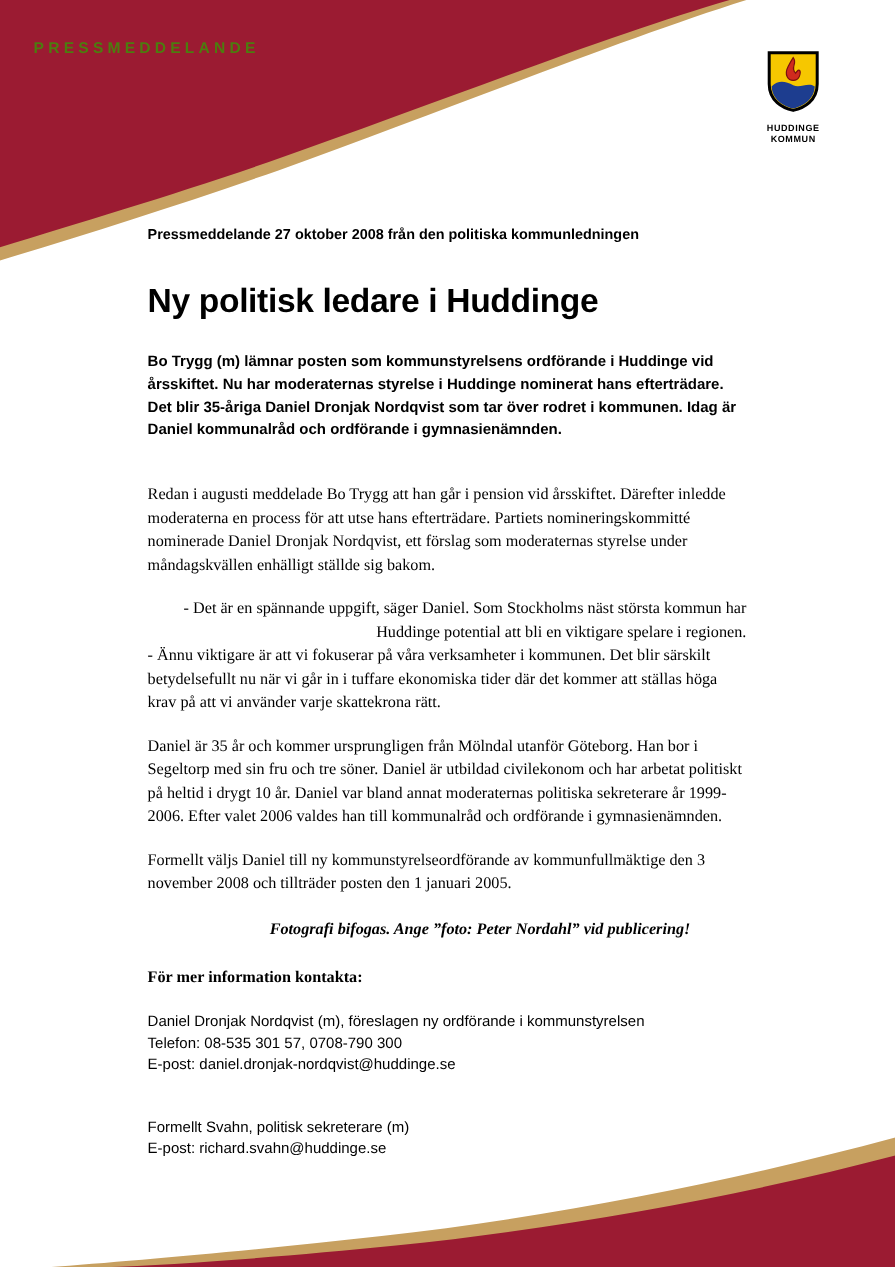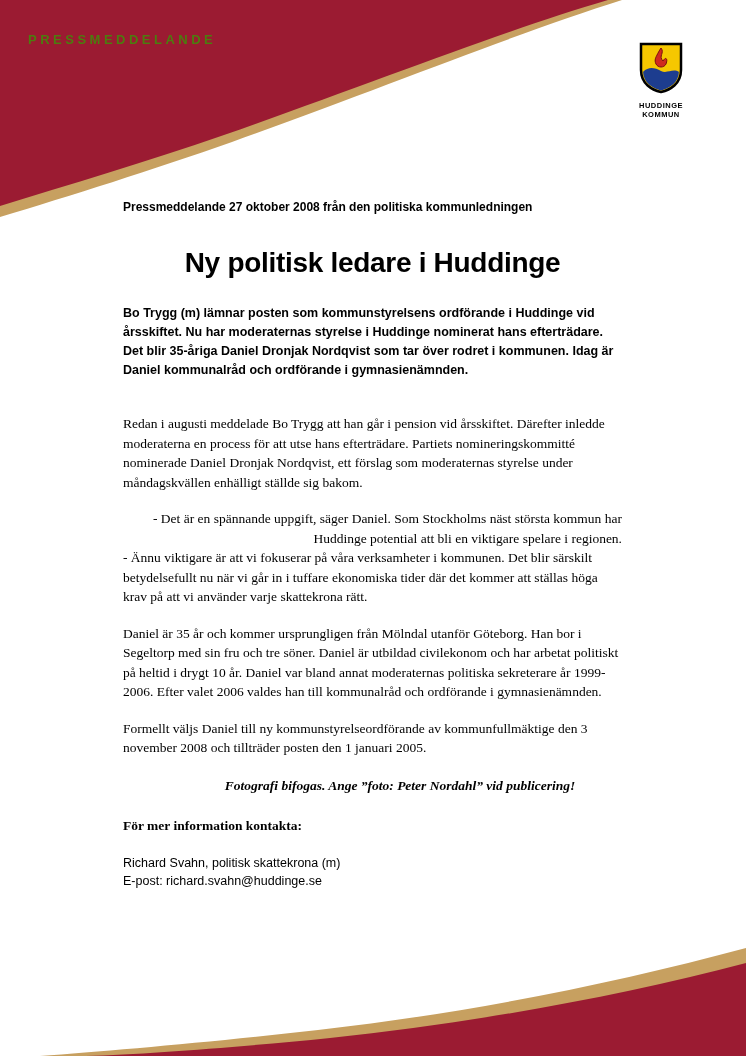--- a/index.html
+++ b/index.html
@@ -13,25 +13,25 @@
   .press-label {
     position:absolute; top:32px; left:28px;
     color:#4d7c0f; font-size:13px; font-weight:bold; letter-spacing:3.5px;
   }
 
   .logo {
     position:absolute; top:42px; right:50px; width:70px; text-align:center;
   }
   .logo-text { font-size:7.5px; font-weight:bold; line-height:9px; letter-spacing:0.5px; margin-top:3px; }
 
-  .content { position:absolute; left:123px; top:200px; width:499px; }
+  .content { position:absolute; left:123px; top:188px; width:499px; }
 
   .dateline { font-weight:bold; font-size:12px; margin:0 0 33px 0; }
 
-  .title { font-size:28px; font-weight:bold; margin:12px 0 25px 0; letter-spacing:-0.3px;text-align:center; }
+  .title { font-size:28px; font-weight:bold; margin:12px 0 25px 0; letter-spacing:-0.3px; }
 
   .intro { font-weight:bold; font-size:12.5px; line-height:19px; margin:0 0 34px 0; }
 
   .serif { font-family:Liberation Serif, serif; font-size:13.5px; line-height:19.5px; margin:0; }
   .para  { margin-bottom:17px; }
   .para-tight { margin-bottom:0;text-align:right; }
 
   .photo-note {
     font-family:"Liberation Serif", serif; font-size:13.5px;
     font-weight:bold; font-style:italic;
@@ -75,23 +75,28 @@
   <p class="serif para">Redan i augusti meddelade Bo Trygg att han går i pension vid årsskiftet. Därefter inledde moderaterna en process för att utse hans efterträdare. Partiets nomineringskommitté nominerade Daniel Dronjak Nordqvist, ett förslag som moderaternas styrelse under måndagskvällen enhälligt ställde sig bakom.</p>
   <p class="serif para-tight">- Det är en spännande uppgift, säger Daniel. Som Stockholms näst största kommun har Huddinge potential att bli en viktigare spelare i regionen.</p>
   <p class="serif para">- Ännu viktigare är att vi fokuserar på våra verksamheter i kommunen. Det blir särskilt betydelsefullt nu när vi går in i tuffare ekonomiska tider där det kommer att ställas höga krav på att vi använder varje skattekrona rätt.</p>
   <p class="serif para">Daniel är 35 år och kommer ursprungligen från Mölndal utanför Göteborg. Han bor i Segeltorp med sin fru och tre söner. Daniel är utbildad civilekonom och har arbetat politiskt på heltid i drygt 10 år. Daniel var bland annat moderaternas politiska sekreterare år 1999-2006. Efter valet 2006 valdes han till kommunalråd och ordförande i gymnasienämnden.</p>
   <p class="serif para">Formellt väljs Daniel till ny kommunstyrelseordförande av kommunfullmäktige den 3 november 2008 och tillträder posten den 1 januari 2005.</p>
 
   <p class="photo-note">Fotografi bifogas. Ange ”foto: Peter Nordahl” vid publicering!</p>
 
   <p class="contact-heading">För mer information kontakta:</p>
 
+  <div class="contact">
+    <div>Daniel Dronjak Nordqvist (m), föreslagen ny ordförande i kommunstyrelsen</div>
+    <div>Telefon: 08-535 301 57, 0708-790 300</div>
+    <div>E-post: daniel.dronjak-nordqvist@huddinge.se</div>
+  </div>
 
   <div class="contact">
-    <div>Richard Svahn, politisk skattekrona (m)</div>
+    <div>Formellt Svahn, politisk sekreterare (m)</div>
     <div>E-post: richard.svahn@huddinge.se</div>
   </div>
 </div>
 
 <svg class="curve-bottom" width="746" height="170" viewBox="0 0 746 170">
   <path d="M746 62 C612 98 468 127 318 144 C212 156 108 165 40 170 L746 170 Z" fill="#c7a060"></path>
   <path d="M746 77 C620 110 480 136 330 152 C240 161 150 168 86 170 L746 170 Z" fill="#9b1b32"></path>
 </svg>
 
 </body></html>

